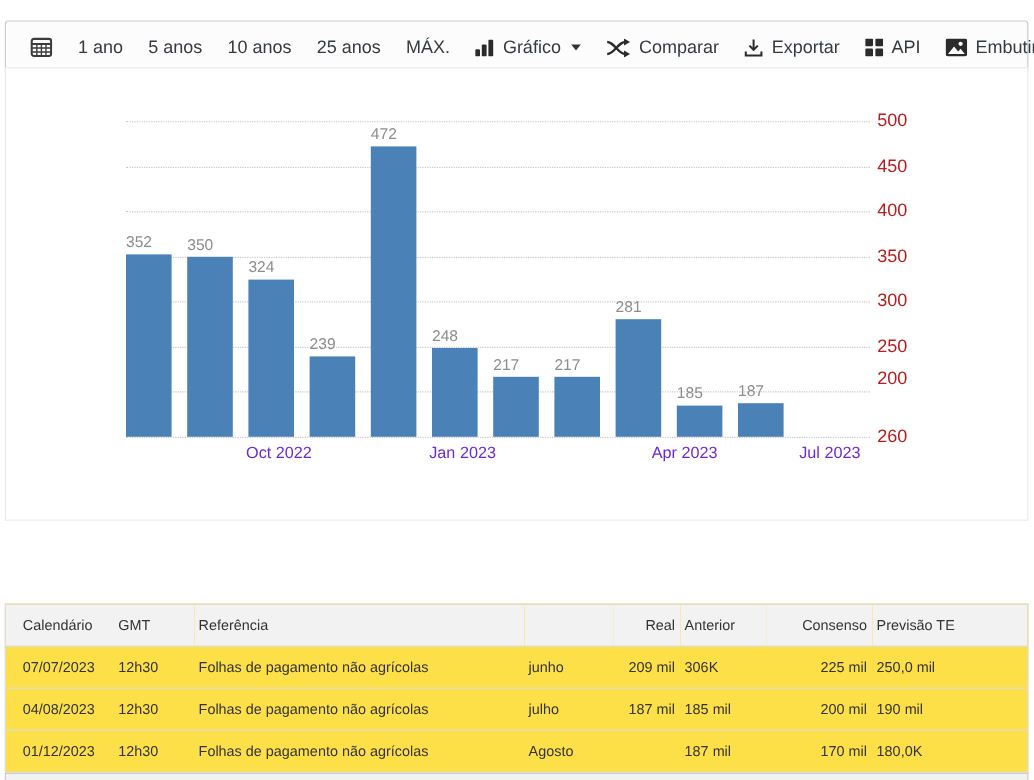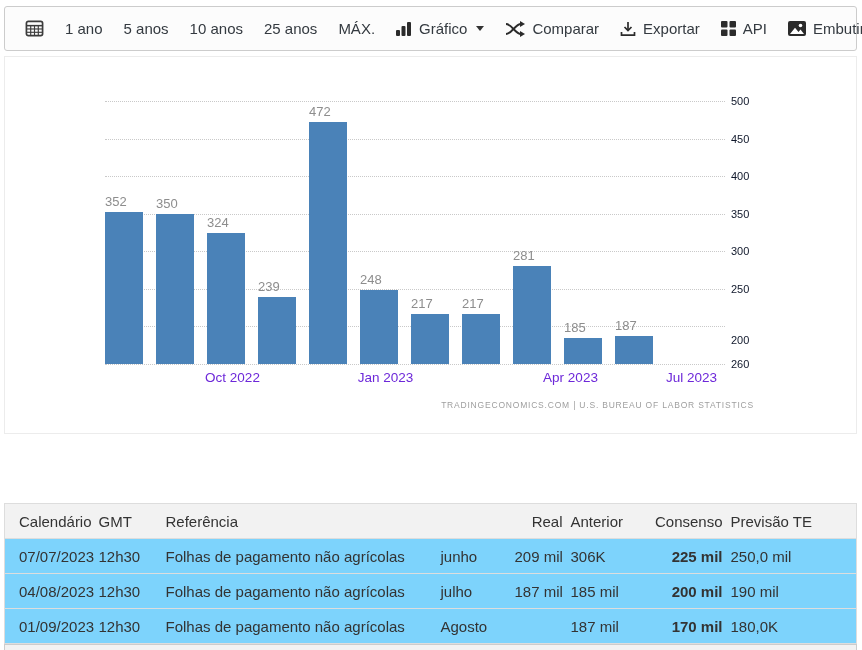--- a/index.html
+++ b/index.html
@@ -1,20 +1,20 @@
 <!DOCTYPE html>
 <html><head>
 <meta charset="utf-8">
 <style>
   * { margin:0; padding:0; box-sizing:border-box; }
   html,body { width:862px; height:650px; overflow:hidden; background:#fff;
     font-family:"Liberation Sans", sans-serif; color:#333; }
 
   
-  .toolbar { position:absolute; left:4px; right:5px; top:6px; height:45px;
+  .toolbar { position:absolute; left:4px; right:5px; top:17px; height:45px;
     background:#fcfcfc; border:1px solid #ccc; border-radius:3px;
     display:flex; align-items:center; padding:0 14px 0 20px; gap:21px; }
   .tb-item { display:flex; align-items:center; gap:7px; font-size:15px;
     color:#343a40; cursor:pointer; white-space:nowrap; }
   .tb-item svg { display:block; }
   .caret { width:0; height:0; border-left:4px solid transparent;
     border-right:4px solid transparent; border-top:5px solid #333; margin-left:2px; }
 
   
   .chart-card { position:absolute; left:4px; right:5px; top:56px; height:378px;
@@ -22,41 +22,41 @@
   .plot { position:absolute; left:100px; top:44px; width:612px; height:263px; }
   .gridline { position:absolute; left:0; width:620px; height:0;
     border-top:1px dotted #c9c9c9; }
   .bars-row { position:absolute; left:0; bottom:0; width:612px; height:307px;
     display:flex; }
   .bar-slot { width:51px; height:100%; display:flex; flex-direction:column;
     justify-content:flex-end; }
   .bar-value { font-size:13px; color:#8d8d8d; margin-bottom:3px; line-height:15px; }
   .bar { width:38px; background:#4a82b8; }
   .y-axis-labels { position:absolute; left:726px; top:44px; width:40px; height:263px; }
-  .y-label { position:absolute; left:0; font-size:11px; color:#0f172a; line-height:16px;text-align:center; }
+  .y-label { position:absolute; left:0; font-size:15px; color:#b91c1c; line-height:16px;text-align:center; }
   .x-axis-labels { position:absolute; left:100px; top:313px; width:612px; height:18px; }
   .x-label { position:absolute; transform:translateX(-50%); font-size:13.5px;
     color:#6d28d9; white-space:nowrap; }
   .attribution { position:absolute; top:343px; right:102px; font-size:8.5px;
     letter-spacing:.8px; color:#9e9e9e; white-space:nowrap; }
 
   
   .cal-table-wrap { position:absolute; left:4px; right:5px; top:503px; }
   table.cal { width:100%; border-collapse:collapse; table-layout:fixed;
-    border:1px solid #ddd; background:#7dd3fc; font-size:15px; }
+    border:1px solid #ddd; background:#fde047; font-size:12px; }
   table.cal th { font-weight:normal; background:#f2f2f2; }
   table.cal th, table.cal td { height:35px; border-bottom:1px solid #ddd;
     padding:0 4px; white-space:nowrap; overflow:hidden; text-align:left; }
   .c0 { width:90px;  padding-left:14px !important; }
   .c1 { width:67px; }
   .c2 { width:275px; }
   .c3 { width:74px; }
   .c4 { width:56px;  text-align:right !important; }
   .c5 { width:72px;  text-align:left; }
-  .c6 { width:88px;  text-align:right !important;font-weight:bold; }
+  .c6 { width:88px;  text-align:right !important; }
   .c7 { text-align:right; padding-right:14px !important; }
   .next-row-partial { position:absolute; left:4px; right:5px; top:644px; height:20px;
     background:#f2f2f2; border:1px solid #ccc; }
 </style>
 </head>
 <body>
 
 <div class="toolbar">
   <span class="tb-item">
     <span>
@@ -189,35 +189,34 @@
           <div class="bar" style="height: 26.3px; background: rgb(74, 130, 184);"></div>
         </div>
         <div class="bar-slot">
           <div class="bar-value">187</div>
           <div class="bar" style="height: 27.8029px; background: rgb(74, 130, 184);"></div>
         </div>
       </div>
   </div>
   <div class="y-axis-labels">
       <div class="y-label" style="top: 255px;">260</div>
-      <div class="y-label" style="top: 231px;">200</div>
+      <div class="y-label" style="top: 207px;">200</div>
       <div class="y-label" style="top: 179.857px;">250</div>
       <div class="y-label" style="top: 142.286px;">300</div>
       <div class="y-label" style="top: 104.714px;">350</div>
       <div class="y-label" style="top: 67.1429px;">400</div>
       <div class="y-label" style="top: 29.5714px;">450</div>
       <div class="y-label" style="top: -8px;">500</div>
     </div>
   <div class="x-axis-labels">
       <div class="x-label" style="left: 127.5px;">Oct 2022</div>
       <div class="x-label" style="left: 280.5px;">Jan 2023</div>
       <div class="x-label" style="left: 433.5px; margin-left: 32px;">Apr 2023</div>
       <div class="x-label" style="left: 586.5px;">Jul 2023</div>
     </div>
-  <div class="attribution">TRADINGECONOMICS.COM  |  U.S. BUREAU OF LABOR STATISTICS</div>
 </div>
 
 <div class="cal-table-wrap">
   <table class="cal">
     <thead>
       <tr>
           <th class="c0">Calendário</th>
           <th class="c1">GMT</th>
           <th class="c2">Referência</th>
           <th class="c3"></th>
@@ -242,21 +241,21 @@
           <td class="c0">04/08/2023</td>
           <td class="c1">12h30</td>
           <td class="c2">Folhas de pagamento não agrícolas</td>
           <td class="c3">julho</td>
           <td class="c4">187 mil</td>
           <td class="c5">185 mil</td>
           <td class="c6">200 mil</td>
           <td class="c7">190 mil</td>
         </tr>
         <tr>
-          <td class="c0">01/09/2023</td>
+          <td class="c0">01/12/2023</td>
           <td class="c1">12h30</td>
           <td class="c2">Folhas de pagamento não agrícolas</td>
           <td class="c3">Agosto</td>
           <td class="c4"></td>
           <td class="c5">187 mil</td>
           <td class="c6">170 mil</td>
           <td class="c7">180,0K</td>
         </tr>
       </tbody>
   </table>

